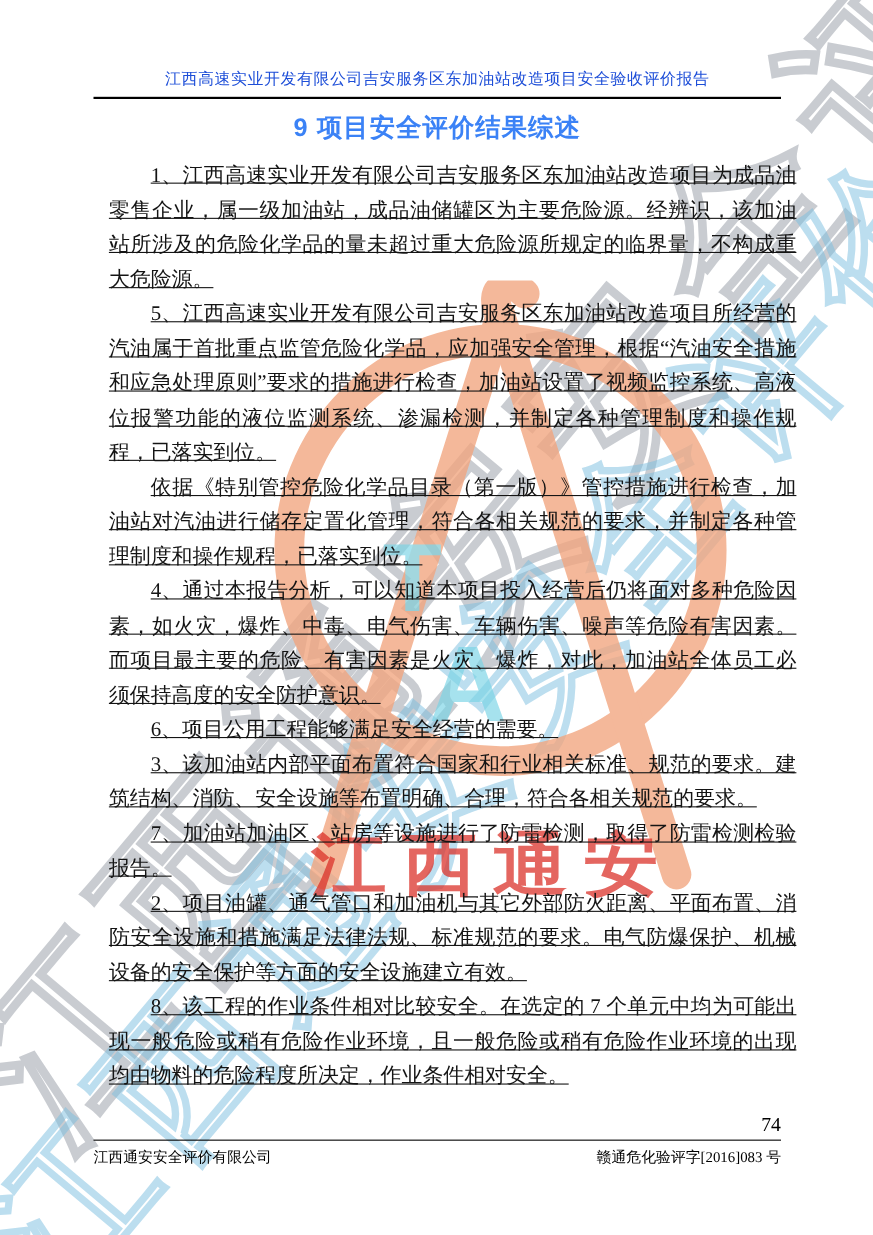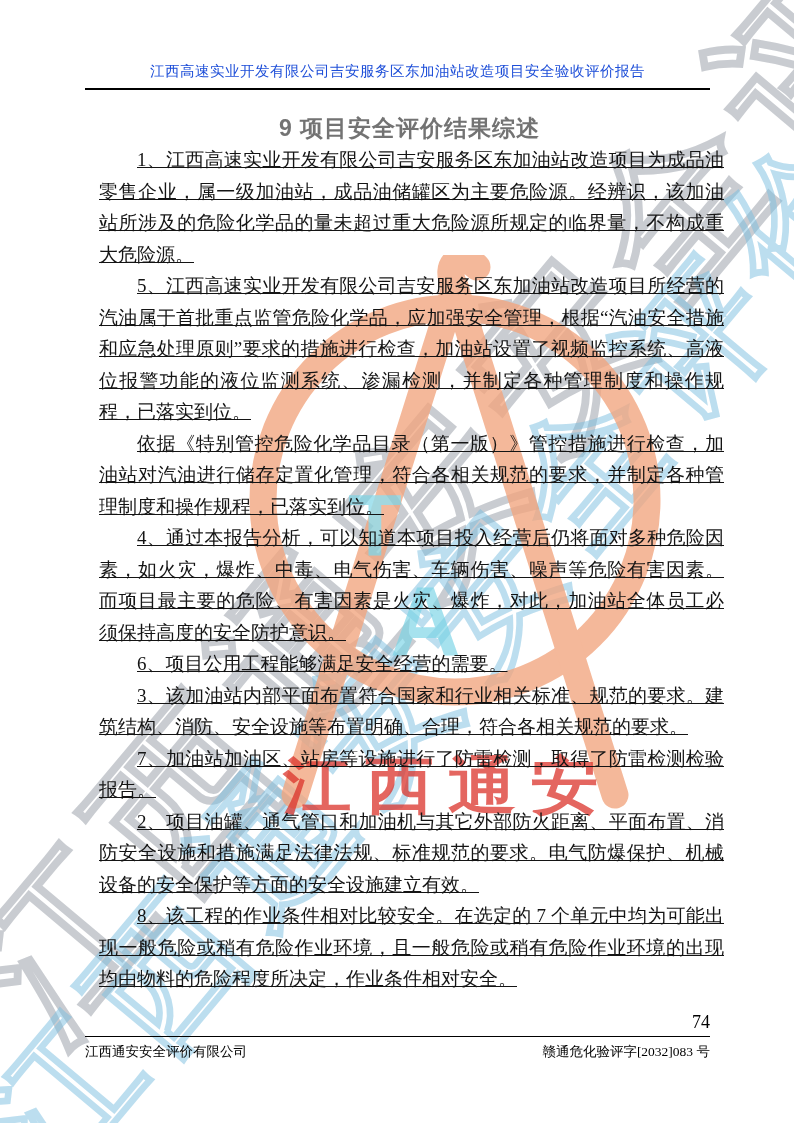--- a/index.html
+++ b/index.html
@@ -71,26 +71,26 @@
     color: #1d4ed8;
   }
   .header-rule {
     position: absolute;
     left: 85px; width: 625px; top: 88px;
     height: 0; border-top: 2.4px solid #000000;
   }
   .page-title {
     position: absolute;
     left: 85px; width: 625px; top: 101px;
-    margin: 12px;
+    margin: 0;
     text-align: center;
     font-size: 23px;
     font-weight: bold;
     letter-spacing: 1px;
-    color: #737373;
+    color: #3b82f6;
     font-family: "Liberation Sans", "DejaVu Sans", sans-serif;
   }
   .body-text {
     position: absolute;
     left: 99px; width: 625px; top: 144px;
     font-size: 19px;
     line-height: 31.5px;
     text-align: justify;
     color: #141414;
     text-decoration: underline;
@@ -155,17 +155,17 @@
       <p>3、该加油站内部平面布置符合国家和行业相关标准、规范的要求。建筑结构、消防、安全设施等布置明确、合理，符合各相关规范的要求。</p>
       <p>7、加油站加油区、站房等设施进行了防雷检测，取得了防雷检测检验报告。</p>
       <p>2、项目油罐、通气管口和加油机与其它外部防火距离、平面布置、消防安全设施和措施满足法律法规、标准规范的要求。电气防爆保护、机械设备的安全保护等方面的安全设施建立有效。</p>
       <p>8、该工程的作业条件相对比较安全。在选定的 7 个单元中均为可能出现一般危险或稍有危险作业环境，且一般危险或稍有危险作业环境的出现均由物料的危险程度所决定，作业条件相对安全。</p>
     </div>
 
     <div class="page-number">74</div>
     <div class="footer-rule"></div>
     <div class="footer-row">
       <span>江西通安安全评价有限公司</span>
-      <span>赣通危化验评字[2032]083 号</span>
+      <span>赣通危化验评字[2016]083 号</span>
     </div>
 
   </div>
 </div>
 
 </body></html>

